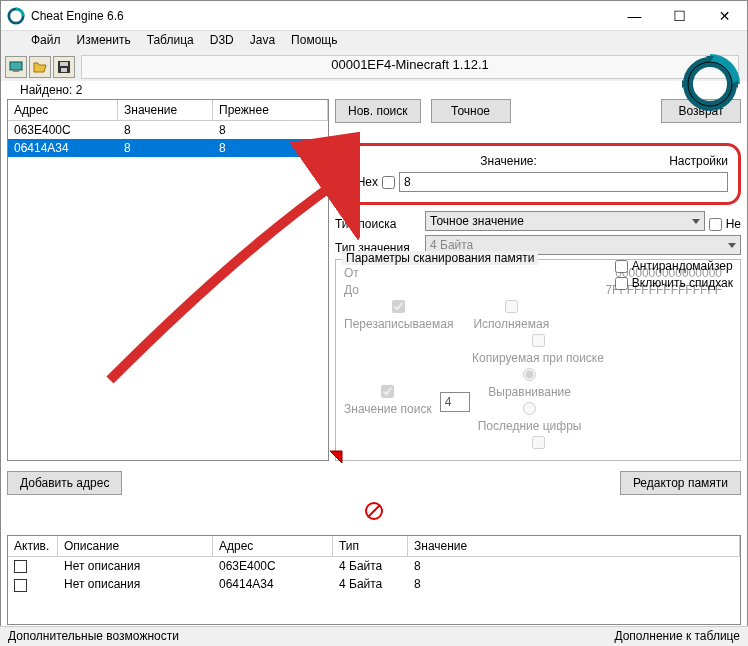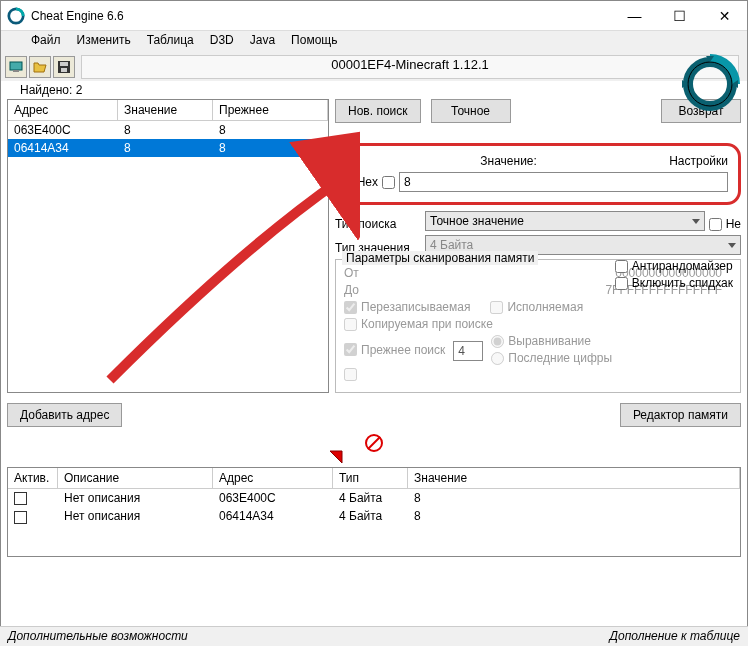--- a/index.html
+++ b/index.html
@@ -40,42 +40,42 @@
 .text-input { flex: 1; border: 1px solid #888; padding: 2px 4px; height: 20px; background: #fff; }
 .form-row { display: flex; align-items: flex-end; margin-bottom: 4px; gap: 4px; }
 .form-label { width: 86px; }
 .combo { flex: 1; border: 1px solid #888; background: #e8e8e8; padding: 2px 18px 2px 4px; height: 20px; position: relative; }
 .combo::after { content: ""; position: absolute; right: 4px; top: 7px; border-left: 4px solid transparent; border-right: 4px solid transparent; border-top: 5px solid #555; }
 .combo.disabled { color: #888; }
 .group { border: 1px solid #bbb; padding: 6px 8px 8px 8px; margin-top: 4px; position: relative; }
 .group-title { position: absolute; top: -9px; left: 6px; background: #f0f0f0; padding: 0 4px; font-size: 12px; }
 .check-row { display: flex; align-items: center; gap: 4px; margin-bottom: 3px; font-size: 12px; }
 .check-row input[type=checkbox] { width: 13px; height: 13px; }
-.check-row.disabled { color: #999; }
+.check-row.disabled { color: #999; flex-direction: column; }
 .range-row { display: flex; align-items: center; gap: 6px; margin-bottom: 3px; font-size: 12px; color: #999; }
 .range-row span:first-child { width: 20px; }
 .range-row .val { flex: 1; text-align: right; padding-right: 10px; }
 .side-checks { position: absolute; right: 8px; top: 160px; }
 .side-checks .check-row { white-space: nowrap; }
 .arrow-overlay { position: absolute; left: 90px; top: 130px; width: 270px; height: 260px; pointer-events: none; z-index: 10; }
 .red-tri { position: absolute; left: 328px; top: 449px; width: 16px; height: 16px; z-index: 4; }
 .bottom-btns { display: flex; justify-content: space-between; padding: 4px 6px; }
 .no-drop { width: 20px; height: 20px; margin: 2px auto; display: block; }
 .table-area { border: 1px solid #888; background: #fff; margin: 12px 6px; height: 90px; overflow: hidden; }
 .table-header { display: flex; background: #fff; border-bottom: 1px solid #ccc; }
 .table-header-cell { padding: 3px 6px; border-right: 1px solid #ccc; }
 .th-act { width: 50px; }
 .th-desc { width: 155px; }
 .th-addr { width: 120px; }
 .th-type { width: 75px; }
 .th-val { flex: 1; }
 .table-row { display: flex; cursor: pointer; }
 .table-row .tcell { padding: 2px 6px; }
 .chk { width: 13px; height: 13px; border: 1px solid #333; margin-right: 4px; display: inline-block; vertical-align: middle; }
-.bottom-bar { position: absolute; bottom: 0; left: 0; right: 0; height: 20px; background: #f0f0f0; border-top: 1px solid #ccc; display: flex; justify-content: space-between; padding: 2px 8px; font-size: 12px; font-style: italic; }
+.bottom-bar { position: absolute; bottom: 0; left: 0; right: 0; height: 20px; background: #f0f0f0; border-top: 1px solid #ccc; display: flex; justify-content: space-between; padding: 2px 8px; font-size: 12px; }
 .center-sep { height: 24px; display: flex; align-items: center; justify-content: center; margin: 0 6px; }
 input[type=checkbox] { accent-color: #0078d7; }
 </style>
 </head>
 <body>
 
 <div class="window">
 
   <div class="titlebar">
     <svg class="titlebar-icon" viewBox="0 0 20 20">
@@ -208,21 +208,21 @@
               <span>Исполняемая</span>
             </label>
         </div>
         <label class="check-row disabled">
             <input type="checkbox" disabled="" style="">
             <span>Копируемая при поиске</span>
           </label>
         <div style="display:flex;gap:8px;align-items:center">
           <label class="check-row disabled">
               <input type="checkbox" checked="" disabled="" style="">
-              <span>Прежнее поиск</span>
+              <span>Значение поиск</span>
             </label>
           <input class="text-input" style="width: 30px; flex: 0 1 0%;" disabled="" value="4">
           <div>
             <label class="check-row disabled">
                 <input type="radio" checked="" disabled="" style="">
                 <span>Выравнивание</span>
               </label>
             <label class="check-row disabled">
                 <input type="radio" disabled="" style="">
                 <span>Последние цифры</span>

